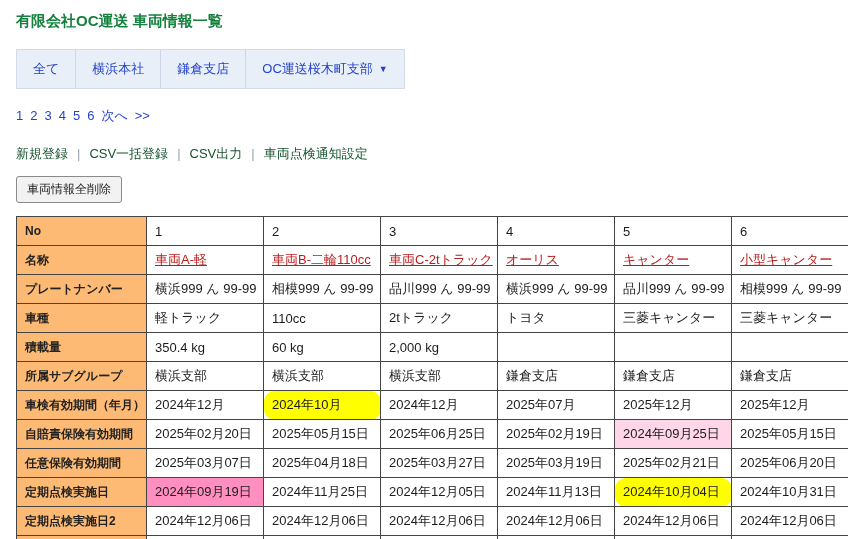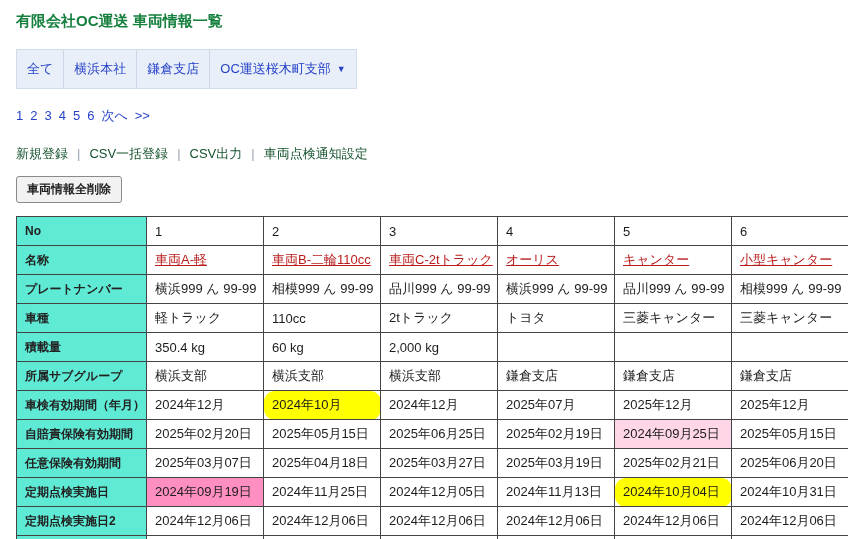--- a/index.html
+++ b/index.html
@@ -13,47 +13,47 @@
 
   h1.title { font-size: 15px; font-weight: bold; color: #15803d; margin: 2px 0 18px 0; }
 
   .tabbar {
     display: inline-flex; align-items: stretch;
     background: #e9eff9; border: 1px solid #d3dcea;
     margin-bottom: 18px;
   }
   .tab {
     display: flex; align-items: center; gap: 6px;
-    padding: 10px 10px; color: #2643c8; cursor: pointer;
+    padding: 10px 16px; color: #2643c8; cursor: pointer;
     border-right: 1px solid #ccd6e6; font-size: 13px; white-space: nowrap;
   }
   .tab:last-child { border-right: none; }
   .caret { font-size: 9px; color: #2643c8; }
 
   .pagination { margin-bottom: 20px; }
   .pagination a { color: #2643c8; text-decoration: none; margin-right: 7px; cursor: pointer; }
 
   .action-links { margin-bottom: 13px; }
   .action-links a { color: #14532d; text-decoration: none; cursor: pointer; text-align: center; }
   .action-links .sep { color: #9aa4b5; margin: 0 9px; }
 
   .btn-row { margin-bottom: 13px; }
   button.delete-all {
     font-family: inherit; font-size: 12px; color: #222;
     padding: 4px 10px; background: #f2f2f2;
-    border: 1px solid #8a8a8a; border-radius: 3px; cursor: pointer; font-weight: bold;
+    border: 1px solid #8a8a8a; border-radius: 3px; cursor: pointer;
   }
 
   table.vehicles { border-collapse: collapse; width: 832px; table-layout: fixed; }
   table.vehicles th, table.vehicles td {
     border: 1px solid #444; padding: 5px 8px; text-align: left;
     height: 29px; vertical-align: middle; white-space: nowrap; overflow: hidden;
   }
   table.vehicles th {
-    background: #5eead4; font-weight: bold; font-size: 12px; color: #222;
+    background: #fdba74; font-weight: bold; font-size: 12px; color: #222;
   }
   table.vehicles td { font-size: 13px; background: #ffffff; }
   td.hl-yellow { background: #ffff00 !important; border-radius: 11px; }
   td.hl-pink-strong { background: #ff8fc1 !important; margin-left: 16px; }
   td.hl-pink-light { background: #ffd6e7 !important; }
 
   a.cell-link { color: #b91c1c; text-decoration: underline; cursor: pointer; }
   a.row-action { color: #2643c8; text-decoration: none; cursor: pointer;
     display: inline-flex; align-items: center; gap: 3px; margin-right: 10px; }
   a.row-action svg { display: inline-block; }

